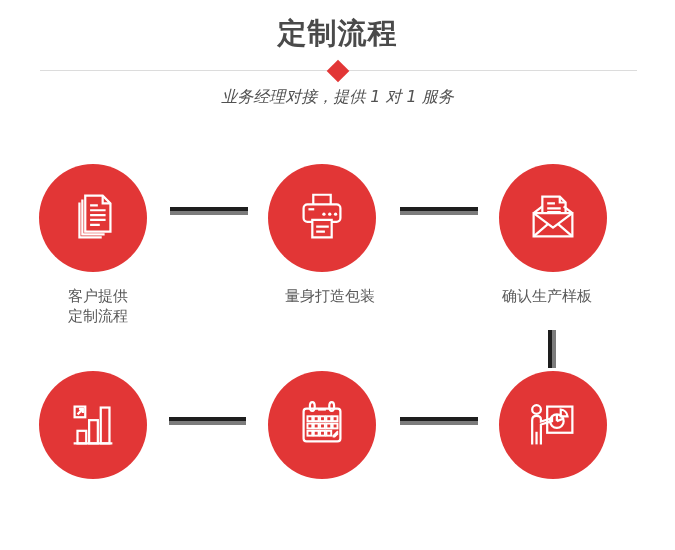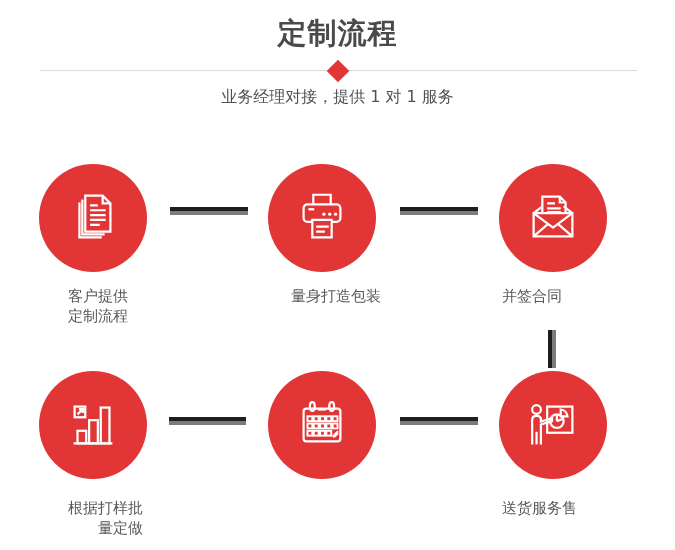--- a/index.html
+++ b/index.html
@@ -11,33 +11,33 @@
     position:absolute;top:14px;left:0;width:100%;text-align:center;
     font-size:29px;font-weight:bold;color:#4a4a4a;letter-spacing:1px;
   }
   .divider{position:absolute;top:70px;left:40px;right:38px;height:1px;background:#dcdcdc;}
   .diamond{
     position:absolute;top:63px;left:330px;width:16px;height:16px;
     background:#e23636;transform:rotate(45deg);
   }
   .subtitle{
     position:absolute;top:87px;left:0;width:100%;text-align:center;
-    font-size:16px;color:#515151;
+    font-size:16px;color:#515151;font-style:italic;
   }
   .circle{
     position:absolute;width:108px;height:108px;border-radius:50%;
     background:#e23636;display:flex;align-items:center;justify-content:center;
   }
   .c1{left:39px;top:164px}.c2{left:268px;top:164px}.c3{left:499px;top:164px}
   .c4{left:39px;top:371px}.c5{left:268px;top:371px}.c6{left:499px;top:371px}
   .label{
     position:absolute;font-size:15px;line-height:20px;color:#595959;
-    white-space:nowrap;text-align:right;
+    white-space:nowrap;text-align:center;
   }
-  .l1{left:68px;top:286px}.l2{left:291px;top:286px}.l3{left:502px;top:286px}
+  .l1{left:68px;top:286px}.l2{left:285px;top:286px}.l3{left:502px;top:286px}
   .l4{left:68px;top:498px}.l5{left:285px;top:498px}.l6{left:502px;top:498px}
   .hconn{
     position:absolute;height:8px;
     background:linear-gradient(to bottom,#1e1e1e 0,#1e1e1e 50%,#7c7c7c 50%,#7c7c7c 100%);
   }
   .hc1{left:170px;top:207px;width:78px}
   .hc2{left:400px;top:207px;width:78px}
   .hc3{left:169px;top:417px;width:77px}
   .hc4{left:400px;top:417px;width:78px}
   .vconn{
@@ -103,39 +103,35 @@
         <path d="M39 10 V16 H45"></path>
         <path d="M26 17 h8 M26 22 h14 M26 26 h14"></path>
         <path d="M12 27 H52 V51 H12 Z" fill="#e23636"></path>
         <path d="M12 27 L21 20 M43 20 L52 27"></path>
         <path d="M12 27 L32 42 L52 27"></path>
         <path d="M12 51 L27 38 M52 51 L37 38"></path>
       </g>
     </svg>
   </div>
   <div class="label l3">
-    <div>并签合同</div>
+    <div>确认生产样板</div>
   </div>
 
   <div class="circle c4">
     <svg class="ic" width="62" height="62" viewBox="0 0 64 64">
       <g fill="none" stroke="#ffffff" stroke-width="2.3">
         <path d="M12 51 H52"></path>
         <rect x="16" y="38" width="9" height="13"></rect>
         <rect x="28" y="27" width="9" height="24"></rect>
         <rect x="40" y="14" width="9" height="37"></rect>
         <rect x="13" y="13" width="11" height="11"></rect>
         <path d="M16 21 L21.5 15.5"></path>
         <path d="M17.5 15.5 H21.5 V19.5"></path>
       </g>
     </svg>
-  </div>
-  <div class="label l4">
-    <div>根据打样批</div>
-    <div>量定做</div>
   </div>
 
   <div class="circle c5">
     <svg class="ic" width="62" height="62" viewBox="0 0 64 64">
       <g fill="none" stroke="#ffffff" stroke-width="2.3">
         <rect x="13" y="15" width="38" height="34" rx="3"></rect>
         <ellipse cx="22" cy="13" rx="2.5" ry="4.5"></ellipse>
         <ellipse cx="42" cy="13" rx="2.5" ry="4.5"></ellipse>
         <path d="M28 16 h8"></path>
         <g stroke-width="2">
@@ -166,16 +162,15 @@
         <circle cx="36" cy="28" r="7"></circle>
         <path d="M36 28 V21 M36 28 L42.5 25.5"></path>
         <path d="M40 16 A8 8 0 0 1 47 23 L40 23 Z"></path>
         <circle cx="15" cy="16" r="4.5"></circle>
         <path d="M10.5 52 V27 Q10.5 22.5 15 22.5 Q19.5 22.5 19.5 26 L19.5 28.5 L31 25 L31 28 L19.5 31.5 V52"></path>
         <path d="M15 39 V52"></path>
       </g>
     </svg>
   </div>
   <div class="label l6">
-    <div>送货服务售</div>
   </div>
 
 </div>
 
 </body></html>

